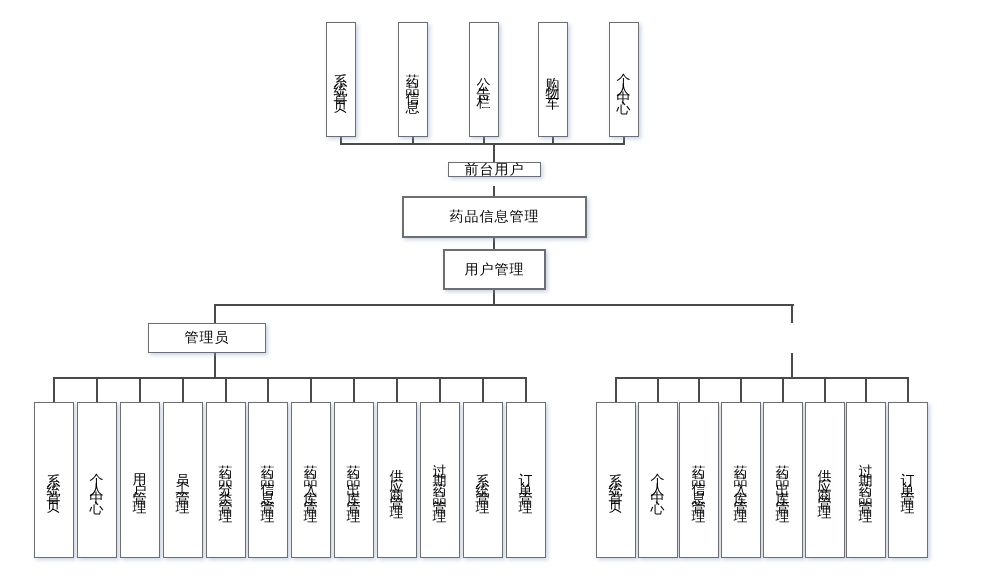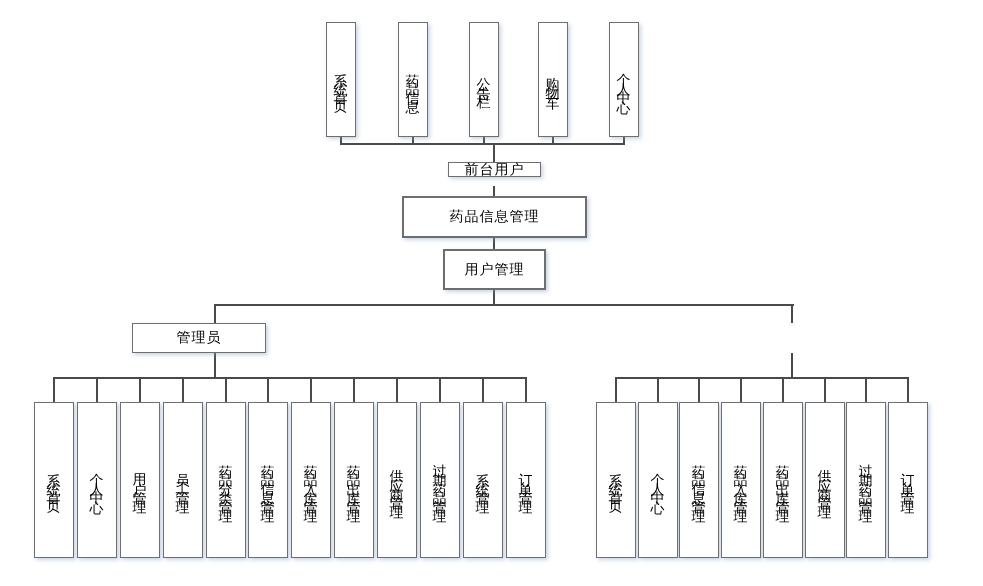--- a/index.html
+++ b/index.html
@@ -105,21 +105,21 @@
   <div class="box hbox" style="left:448px;top:162px;width:93px;height:15px">
       <span>前台用户</span>
     </div>
   <div class="box hbox" style="left:402px;top:196px;width:185px;height:42px;border-width:2px">
       <span>药品信息管理</span>
     </div>
   <div class="box hbox" style="left:443px;top:249px;width:103px;height:41px;border-width:2px">
       <span>用户管理</span>
     </div>
 
-  <div class="box hbox" style="left:132px;top:323px;width:134px;height:30px">
+  <div class="box hbox" style="left:148px;top:323px;width:118px;height:30px">
       <span>管理员</span>
     </div>
 
   <div class="box vbox" style="left:34px;top:402px;width:40px;height:156px">
       <span>系统首页</span>
     </div>
   <div class="box vbox" style="left:77px;top:402px;width:40px;height:156px">
       <span>个人中心</span>
     </div>
   <div class="box vbox" style="left:120px;top:402px;width:40px;height:156px">

